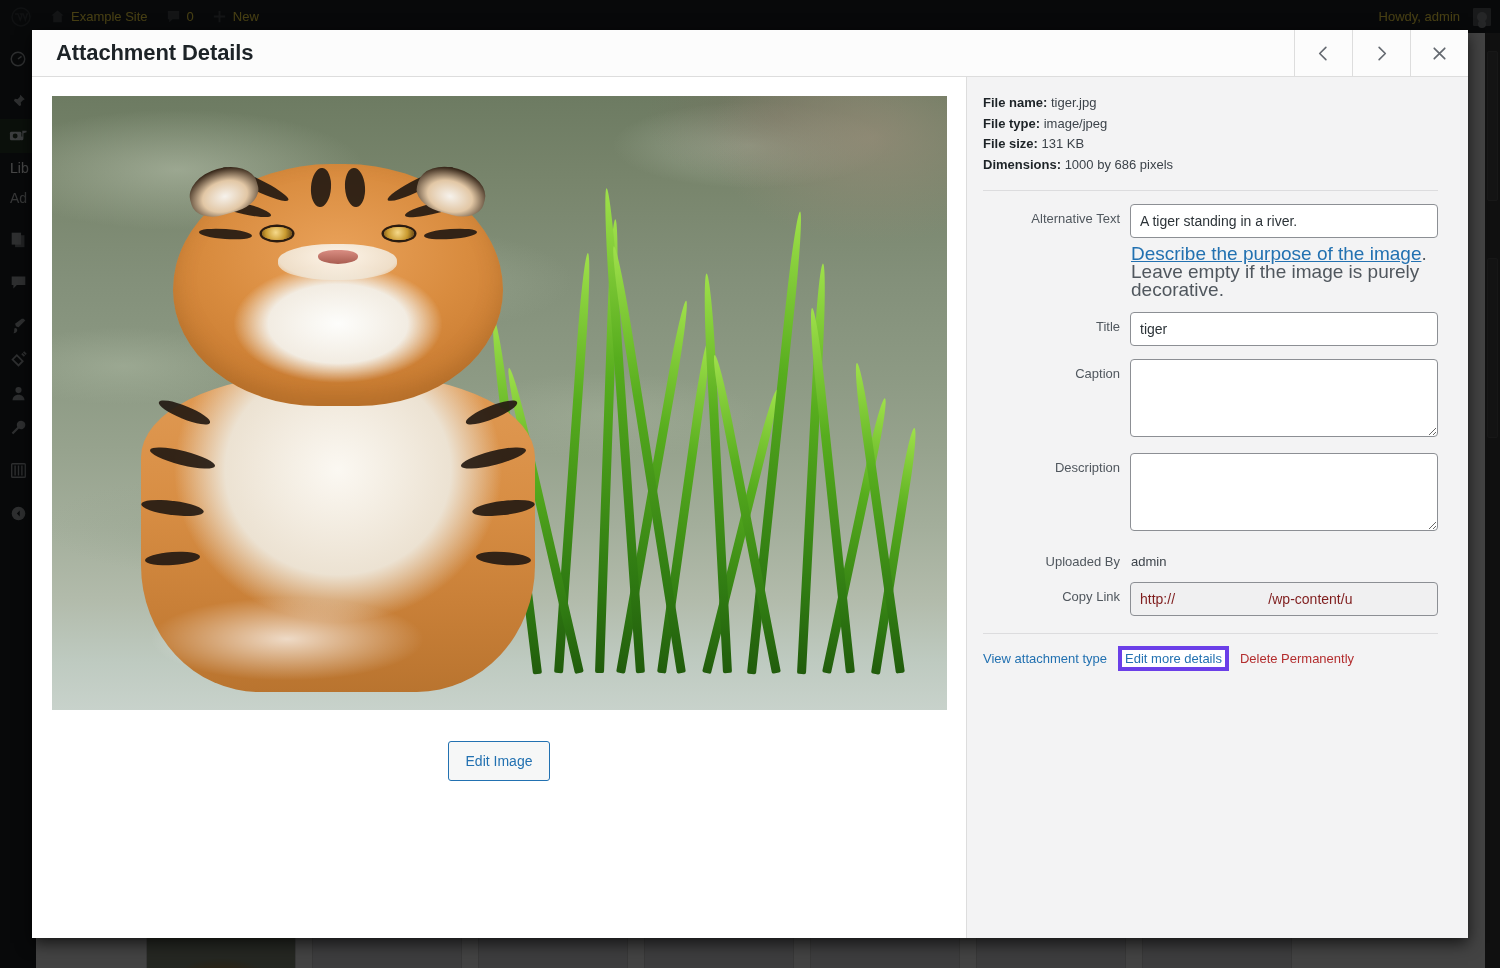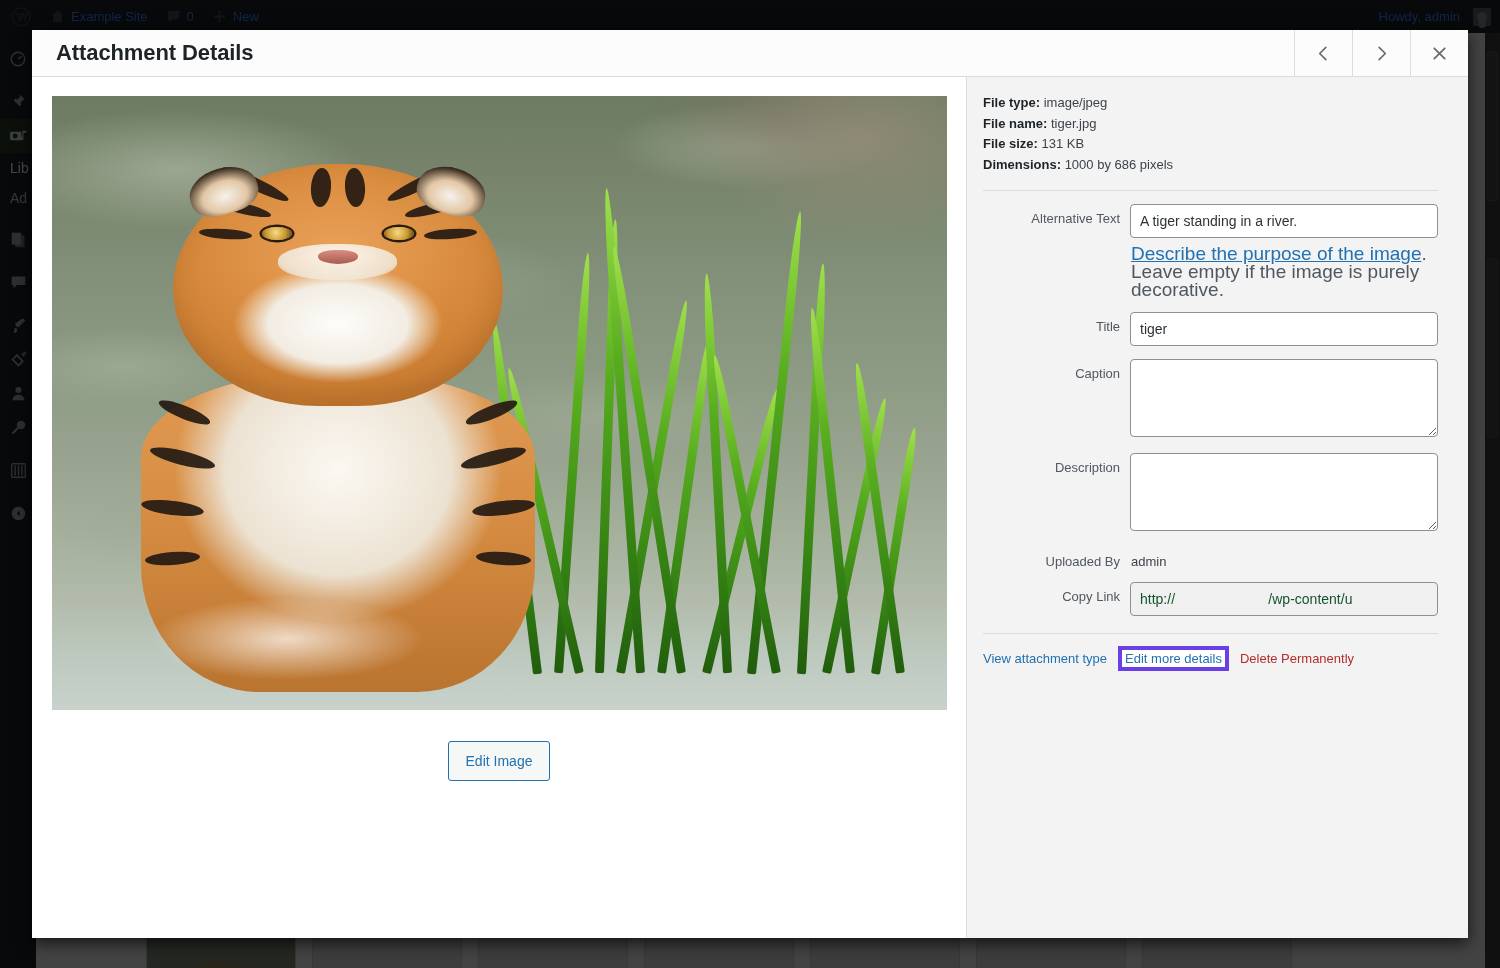--- a/index.html
+++ b/index.html
@@ -16,21 +16,21 @@
 
   
   #adminbar {
     position: absolute; top: 0; left: 0; right: 0; height: 33px;
     background: #1d2327; color: #c3c4c7;
     display: flex; align-items: center;
     font-size: 13px;
   }
   .ab-item {
     display: flex; align-items: center; gap: 6px;
-    height: 33px; padding: 0 9px; color: #3b82f6;
+    height: 33px; padding: 0 9px; color: #fde047;
     white-space: nowrap;
     justify-content: flex-end;
   }
   .ab-spacer { flex: 1; }
   .ab-logo { padding: 0 10px 0 11px; }
   .wp-mark { display: block; }
   .ab-avatar {
     width: 18px; height: 18px; background: #5a5d61; border-radius: 1px;
     display: flex; align-items: center; justify-content: center;
     margin-left: 7px;
@@ -257,21 +257,21 @@
     font-size: 13px; color: #50575e;
   }
   .field-ctl { flex: 1; min-width: 0; }
   .txt-input {
     width: 100%; height: 34px;
     font-family: inherit; font-size: 14px; color: #2c3338;
     padding: 4px 9px;
     border: 1px solid #8c8f94; border-radius: 4px;
     background: #fff; outline: none;
   }
-  .txt-input.readonly { background: #f0f0f1; color: #14532d; }
+  .txt-input.readonly { background: #f0f0f1; color: #7f1d1d; }
   .txt-area {
     width: 100%; height: 78px; resize: vertical;
     font-family: inherit; font-size: 14px; color: #2c3338;
     padding: 6px 9px;
     border: 1px solid #8c8f94; border-radius: 4px;
     background: #fff; outline: none;
   }
   .help {
     font-size: 19px; line-height: 18px; color: #50575e;
     padding: 7px 0 0 1px;
@@ -508,26 +508,26 @@
         </div>
 
         <div id="edit-image-row">
           <button id="edit-image-btn">Edit Image</button>
         </div>
       </div>
 
       <div id="settings-pane">
 
         <div class="meta-line">
+          <b>File name:</b>
+          <span>tiger.jpg</span>
+        </div>
+        <div class="meta-line">
           <b>File type:</b>
           <span>image/jpeg</span>
-        </div>
-        <div class="meta-line">
-          <b>File name:</b>
-          <span>tiger.jpg</span>
         </div>
         <div class="meta-line">
           <b>File size:</b>
           <span>131 KB</span>
         </div>
         <div class="meta-line">
           <b>Dimensions:</b>
           <span>1000 by 686 pixels</span>
         </div>
 

